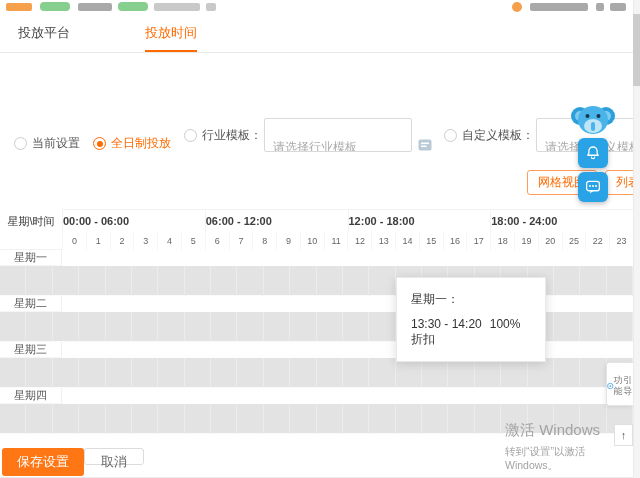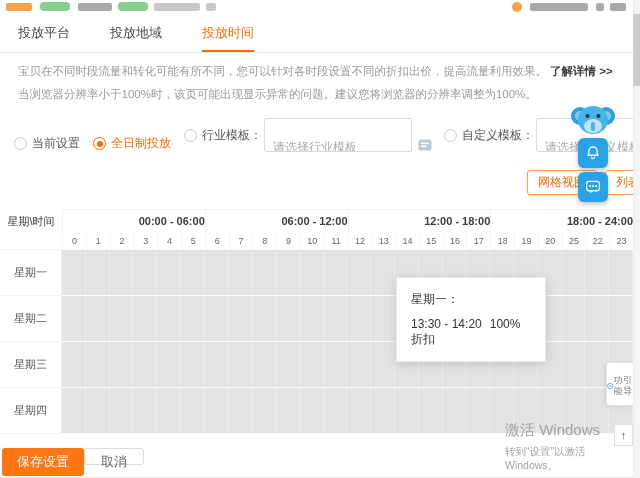--- a/index.html
+++ b/index.html
@@ -10,21 +10,21 @@
   }
   
   .topbar { position:absolute; top:0; left:0; right:0; height:13px; background:#fff; }
   .frag { position:absolute; top:3px; height:8px; border-radius:2px; background:#c9c9c9; }
   .frag.orange { background:#f5a04a; }
   .frag.green  { background:#86cf8e; border-radius:4px; height:9px; top:2px; }
   .frag.dark   { background:#a9a9a9; }
   .frag.circle { border-radius:50%; width:10px; height:10px; top:2px; background:#f5a04a; }
   
   .tabs { position:absolute; top:13px; left:0; right:0; height:40px; display:flex; padding-left:18px;
-          border-bottom:1px solid #e9e9e9; background:#fff; }
+          border-bottom:1px solid #e9e9e9; background:#fff;gap:35px; }
   .tab { font-size:13px; color:#444; line-height:39px; margin-right:40px; cursor:pointer; }
   .tab.active { color:#ff6a00; border-bottom:2px solid #ff6a00; }
   
   .notice { position:absolute; top:60px; left:18px; right:24px; font-size:11.5px; color:#9b9b9b; line-height:23px; }
   .notice .link { color:#3c3c3c; font-weight:bold; margin-left:3px; cursor:pointer; }
   
   .tpl-row { position:absolute; top:122px; left:14px; right:0; height:30px; display:flex; align-items:flex-end;
              font-size:12px; color:#555; white-space:nowrap; }
   .tpl-item { display:flex; align-items:center; margin-right:13px; }
   .radio { width:13px; height:13px; border:1px solid #ccc; border-radius:50%; background:#fff;
@@ -40,27 +40,27 @@
   .badge-icon { width:14px; height:14px; margin:0 12px 0 6px; flex:none; }
   
   .view-btns { position:absolute; top:170px; left:527px; display:flex; gap:8px; z-index:2; }
   .vbtn { height:25px; line-height:23px; padding:0 10px; border:1px solid #ff9c5a; color:#ff6a00;
           font-size:12px; border-radius:3px; background:#fff; white-space:nowrap; cursor:pointer; }
   
   .corner { position:absolute; top:209px; left:0; width:62px; height:41px; font-size:11px; color:#333;
             text-align:center; padding-top:5px; border-bottom:1px solid #f2f2f2; }
   .sch-groups { position:absolute; top:209px; left:62px; right:7px; height:23px; display:flex;
                 border-top:1px solid #f2f2f2; }
-  .time-group { flex:1; text-align:right; line-height:22px; font-size:11px; font-weight:bold; color:#3d3d3d;
+  .time-group { flex:1; text-align:left; line-height:22px; font-size:11px; font-weight:bold; color:#3d3d3d;
                 border-left:1px solid #f2f2f2; }
   .sch-hours { position:absolute; top:232px; left:62px; right:7px; height:18px; display:grid;
                grid-template-columns:repeat(24,1fr); }
   .hour { font-size:9px; color:#666; text-align:center; line-height:18px; border-left:1px solid #f6f6f6; }
   .sch-body { position:absolute; top:250px; left:0; right:7px; }
-  .day-row { display:flex; height:46px; }
+  .day-row { display:flex; height:46px;flex-direction:column; }
   .day-label { width:62px; background:#fff; font-size:11px; color:#555; display:flex; align-items:center;
                justify-content:center; border-right:1px solid #f0f0f0; border-bottom:1px solid #f5f5f5; }
   .day-cells { flex:1; display:grid; grid-template-columns:repeat(24,1fr); }
   .cell { background:#e3e3e3; border-right:1px solid #ececec; border-bottom:1px solid #fbfbfb; cursor:pointer; }
   
   .tooltip { position:absolute; left:396px; top:277px; width:150px; background:#fff; border:1px solid #e9e9e9;
              box-shadow:0 2px 10px rgba(0,0,0,.14); padding:13px 14px; z-index:5; font-size:12px; color:#333; }
   .tooltip .t1 { margin-bottom:9px; }
   .tooltip .disc { margin-left:8px; }
   
@@ -107,28 +107,23 @@
     <div class="frag" style="left:154px;width:46px;"></div>
     <div class="frag" style="left:206px;width:10px;"></div>
     <div class="frag circle" style="left:512px;"></div>
     <div class="frag dark" style="left:530px;width:58px;"></div>
     <div class="frag dark" style="left:596px;width:8px;"></div>
     <div class="frag dark" style="left:610px;width:16px;"></div>
   </div>
 
   <div class="tabs">
     <div class="tab">投放平台</div>
-    <div class="tab">投放地域</div>
     <div class="tab active">投放时间</div>
   </div>
 
-  <div class="notice">
-    <div><span>宝贝在不同时段流量和转化可能有所不同，您可以针对各时段设置不同的折扣出价，提高流量利用效果。</span><span class="link">了解详情 &gt;&gt;</span></div>
-    <div>当浏览器分辨率小于100%时，该页可能出现显示异常的问题。建议您将浏览器的分辨率调整为100%。</div>
-  </div>
 
   <div class="tpl-row">
     <div class="tpl-item">
       <span class="radio"></span>
       <span class="lbl">当前设置</span>
     </div>
     <div class="tpl-item selected">
       <span class="radio on"></span>
       <span class="lbl">全日制投放</span>
     </div>

